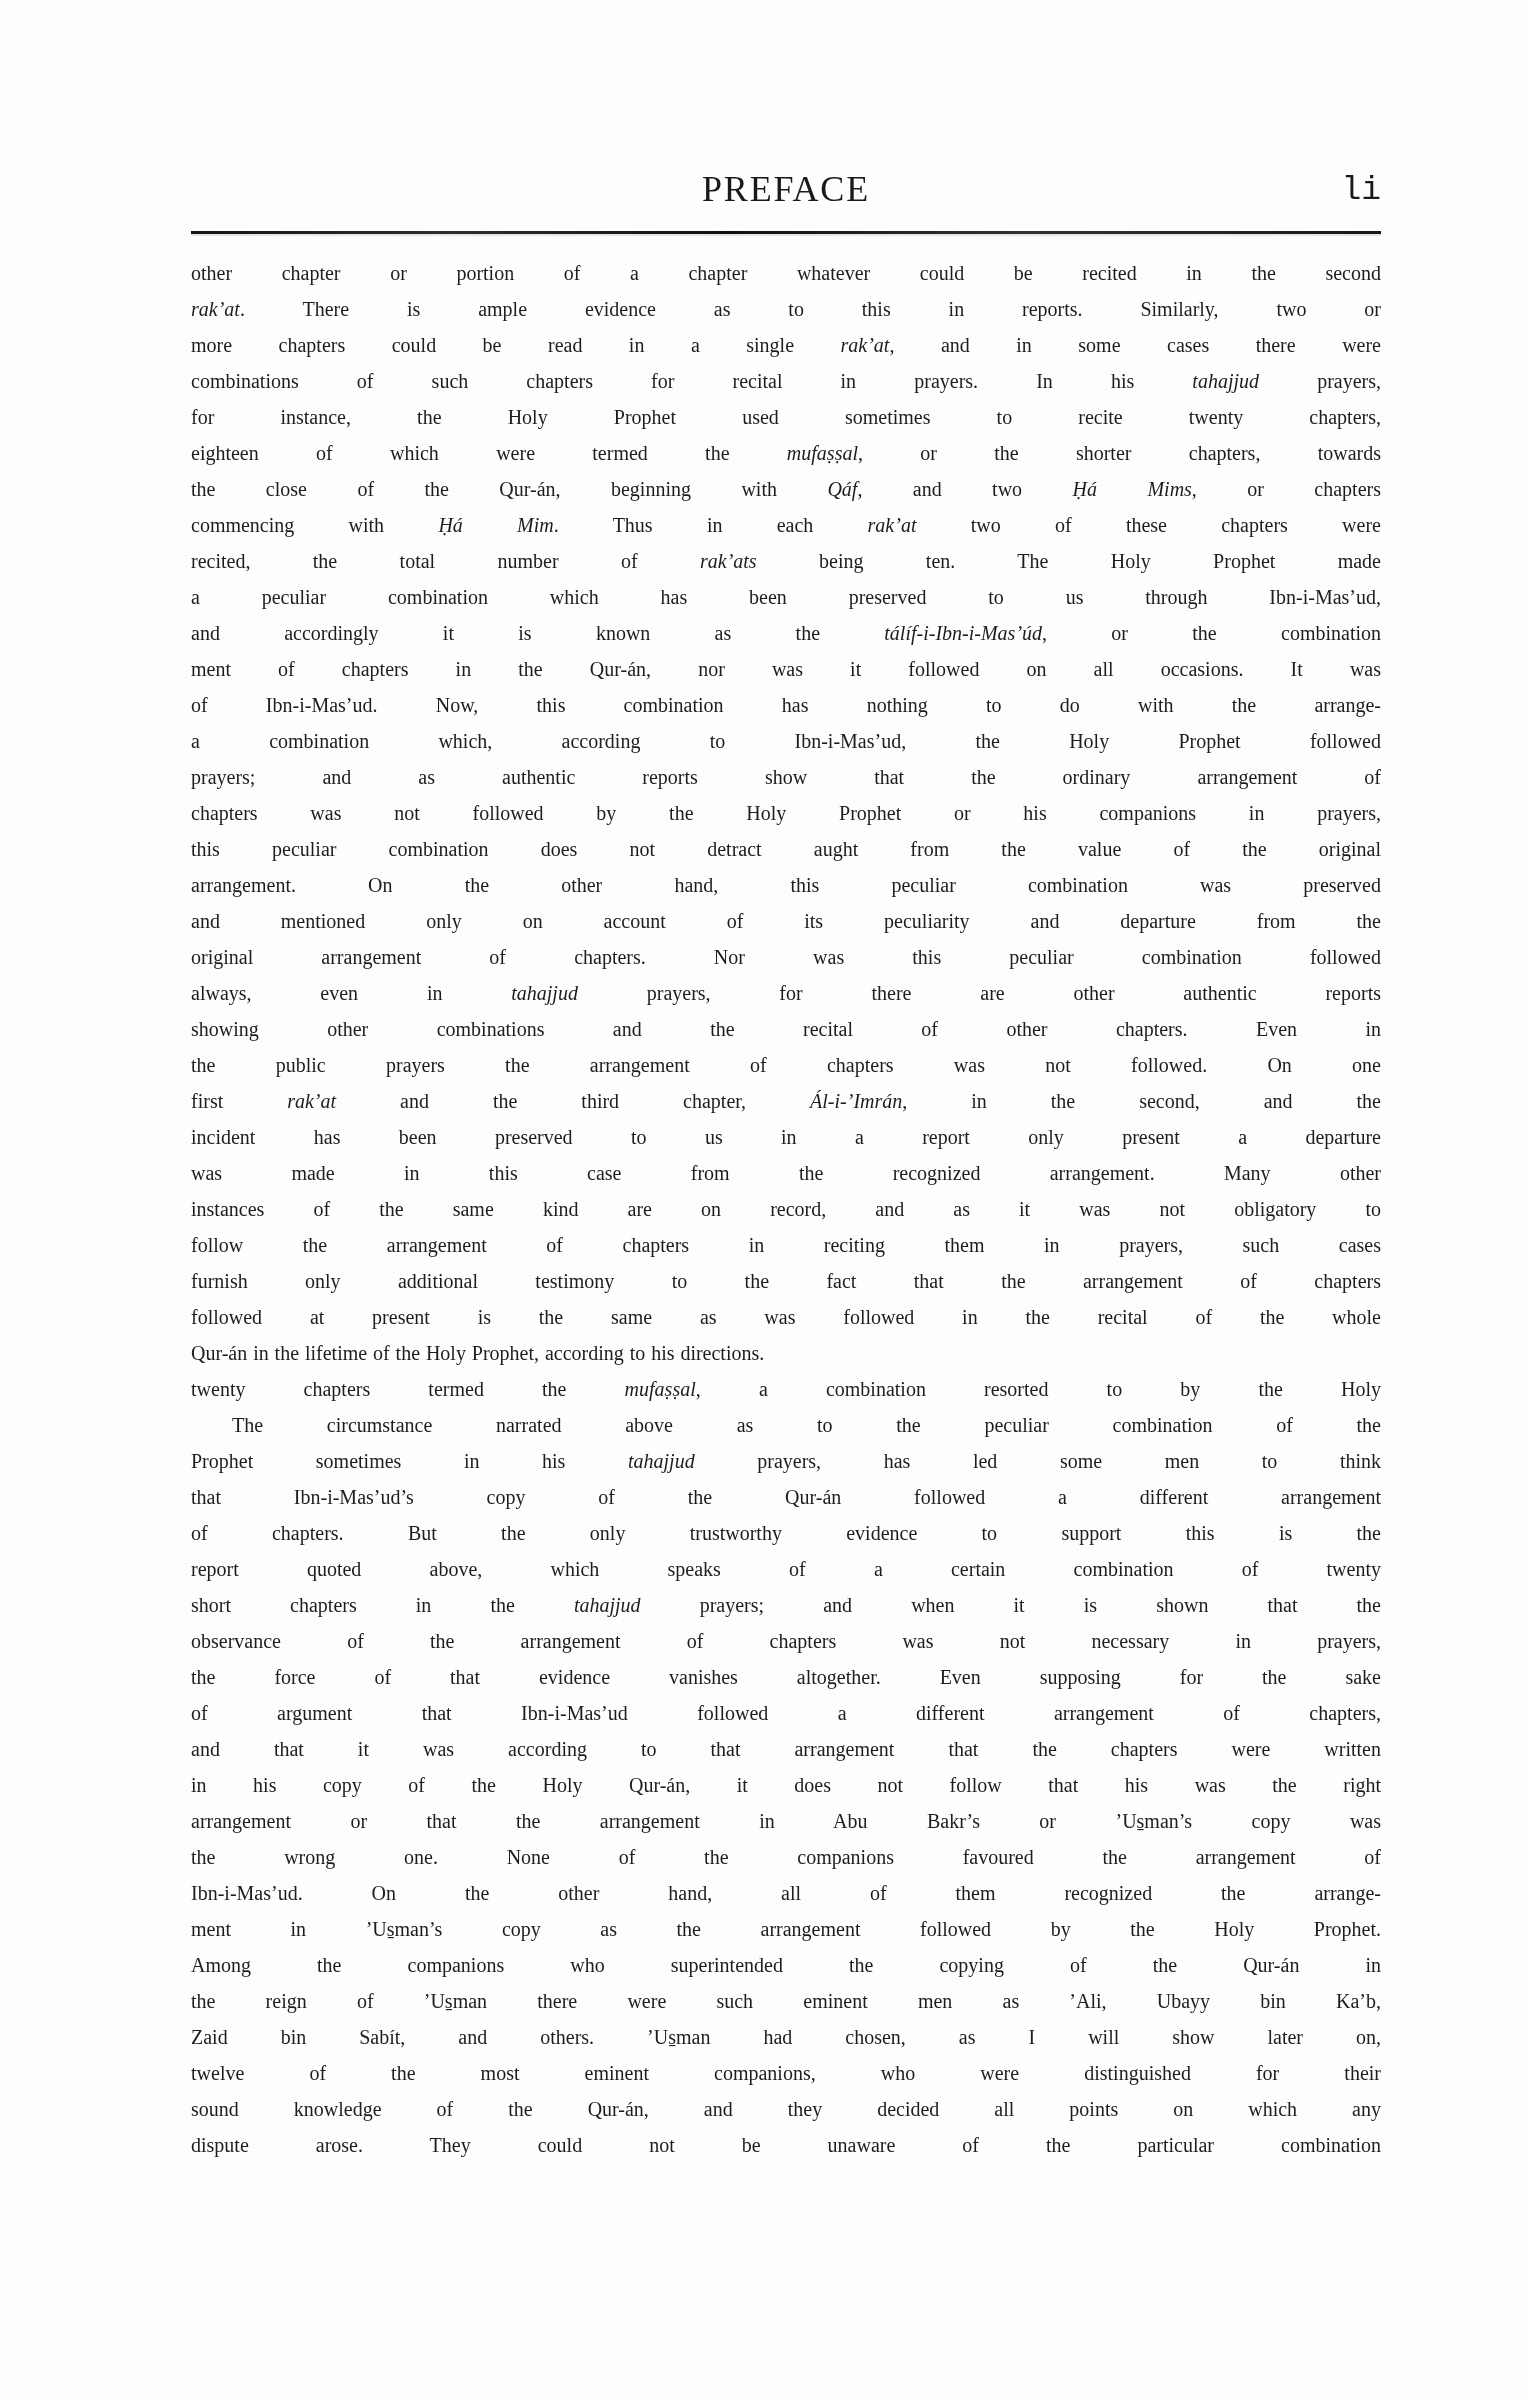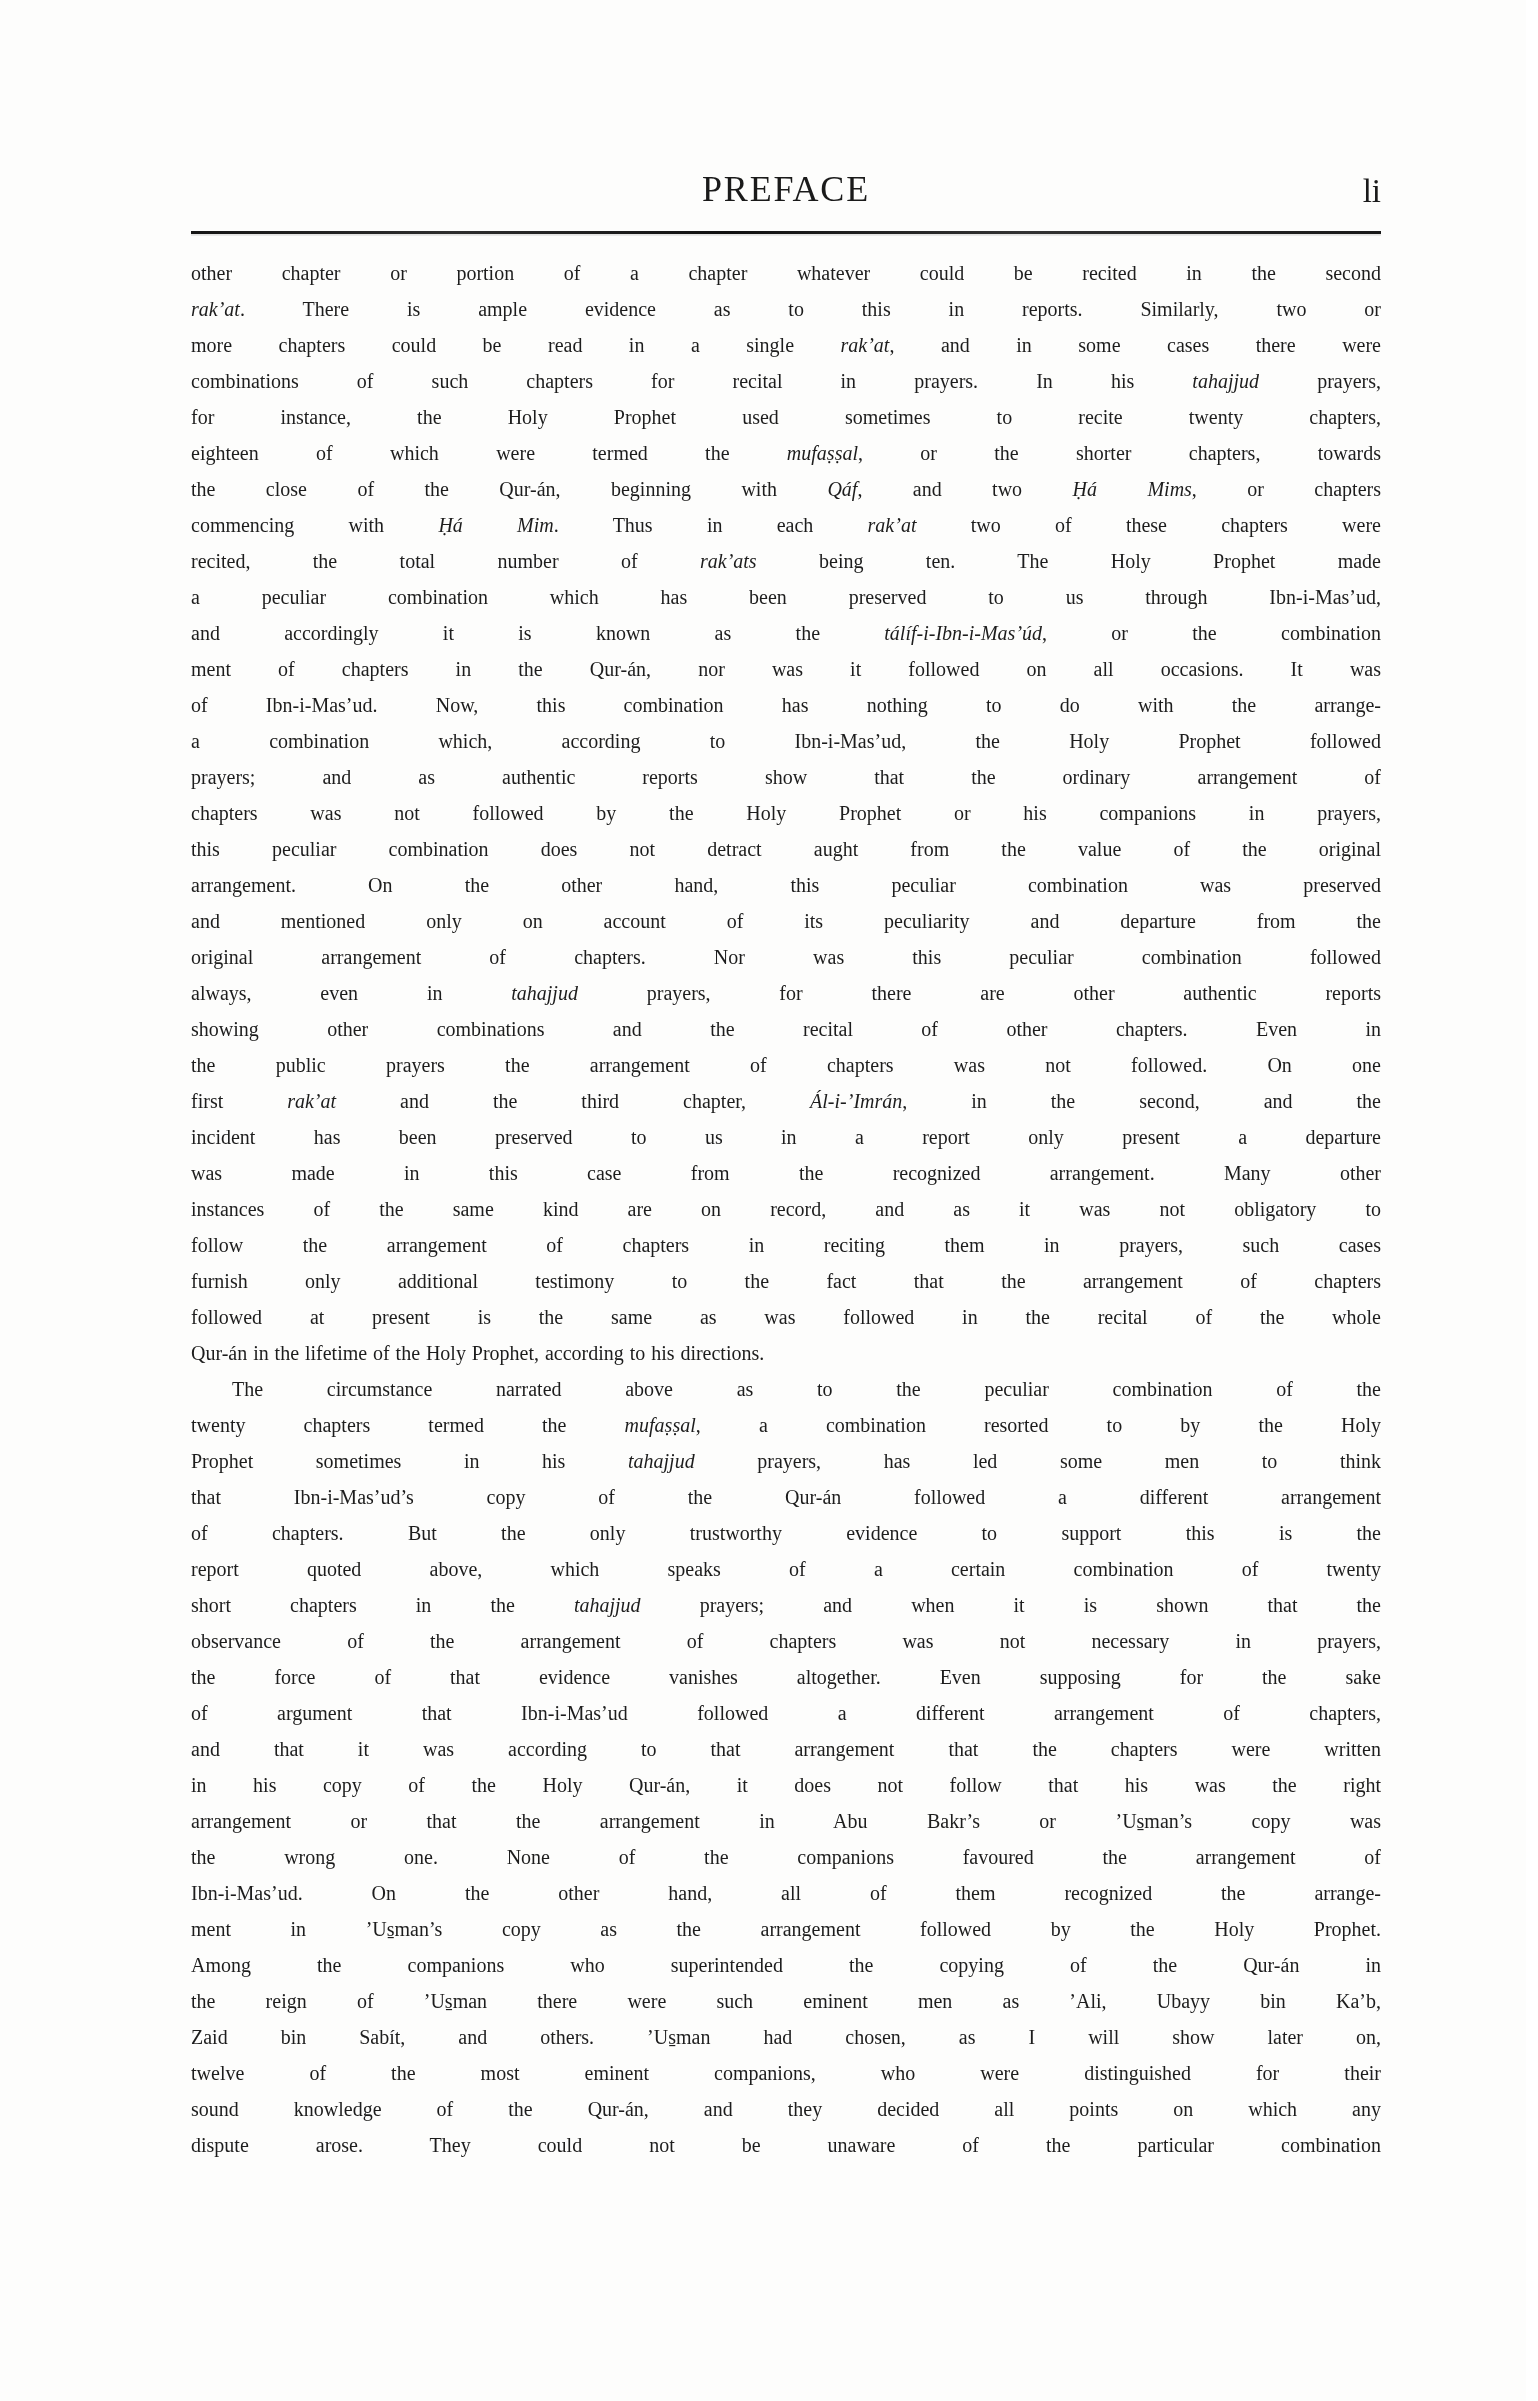--- a/index.html
+++ b/index.html
@@ -29,20 +29,21 @@
   }
   .page-number {
     position: absolute;
     top: 173px;
     left: 191px;
     width: 1190px;
     text-align: right;
     font-size: 33px;
     line-height: 36px;
     color: #1a1a1a;
+    font-family: Liberation Mono, monospace;
   }
   .divider {
     position: absolute;
     top: 231px;
     left: 191px;
     width: 1190px;
     height: 2.7px;
     background: linear-gradient(90deg, #151515 0%, #2e2e2e 22%, #101010 45%, #333333 70%, #181818 100%);
     box-shadow: 0 1.8px 0 rgba(0,0,0,0.10);
   }
@@ -108,22 +109,22 @@
         <div class="line">first <i>rak’at</i> and the third chapter, <i>Ál-i-’Imrán</i>, in the second, and the</div>
         <div class="line">incident has been preserved to us in a report only present a departure</div>
         <div class="line">was made in this case from the recognized arrangement.  Many other</div>
         <div class="line">instances of the same kind are on record, and as it was not obligatory to</div>
         <div class="line">follow the arrangement of chapters in reciting them in prayers, such cases</div>
         <div class="line">furnish only additional testimony to the fact that the arrangement of chapters</div>
         <div class="line">followed at present is the same as was followed in the recital of the whole</div>
         <div class="line endline">Qur-án in the lifetime of the Holy Prophet, according to his directions.</div>
       </div>
       <div>
+        <div class="line">twenty chapters termed the <i>mufaṣṣal</i>, a combination resorted to by the Holy</div>
         <div class="line indent">The circumstance narrated above as to the peculiar combination of the</div>
-        <div class="line">twenty chapters termed the <i>mufaṣṣal</i>, a combination resorted to by the Holy</div>
         <div class="line">Prophet sometimes in his <i>tahajjud</i> prayers, has led some men to think</div>
         <div class="line">that Ibn-i-Mas’ud’s copy of the Qur-án followed a different arrangement</div>
         <div class="line">of chapters.  But the only trustworthy evidence to support this is the</div>
         <div class="line">report quoted above, which speaks of a certain combination of twenty</div>
         <div class="line">short chapters in the <i>tahajjud</i> prayers; and when it is shown that the</div>
         <div class="line">observance of the arrangement of chapters was not necessary in prayers,</div>
         <div class="line">the force of that evidence vanishes altogether.  Even supposing for the sake</div>
         <div class="line">of argument that Ibn-i-Mas’ud followed a different arrangement of chapters,</div>
         <div class="line">and that it was according to that arrangement that the chapters were written</div>
         <div class="line">in his copy of the Holy Qur-án, it does not follow that his was the right</div>

